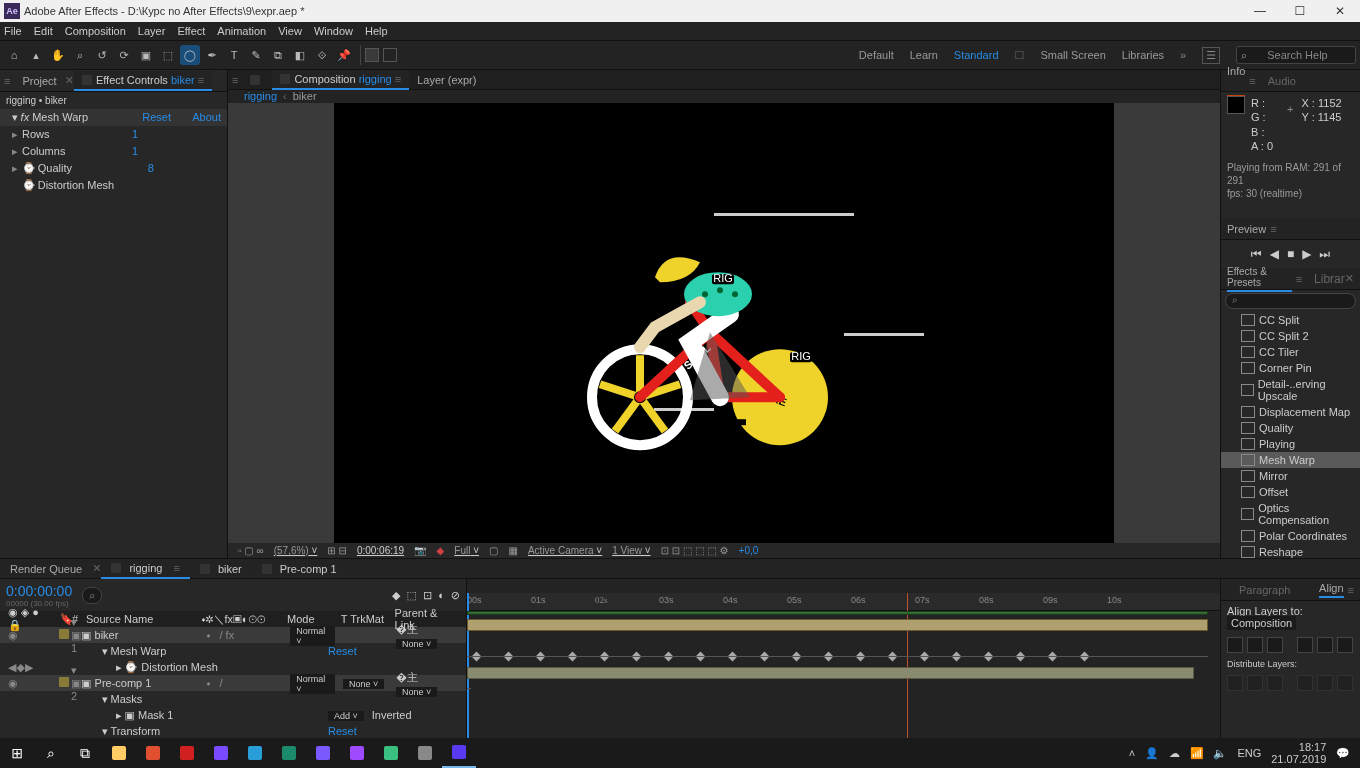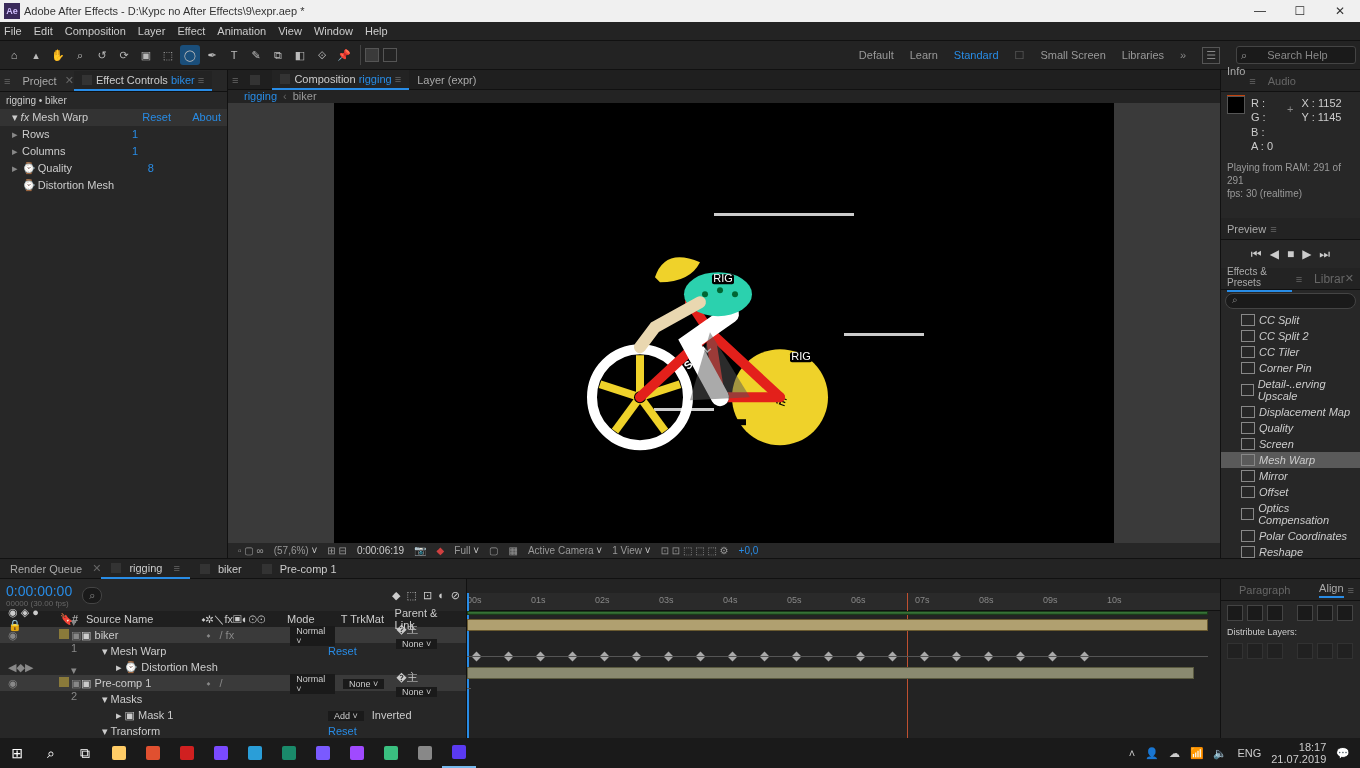--- a/index.html
+++ b/index.html
@@ -32,29 +32,29 @@
   .ec-row .twirl { color:#888; width:10px; display:inline-block; }
   .center { flex:1; background:#1f1f1f; display:flex; flex-direction:column; }
   .center .tabs { border-bottom:1px solid #111; }
   .center .crumbs { height:20px; display:flex; align-items:center; padding-left:16px; background:#232323; }
   .center .crumbs span { color:#999; margin-right:6px; }
   .center .crumbs span.active{ color:#288ce6; }
   .viewer { flex:1; background:#3a3a3a; display:flex; align-items:center; justify-content:center; }
   .canvas { width:780px; height:440px; background:#000; position:relative; }
   .viewer-bar { height:24px; background:#272727; display:flex; align-items:center; padding:0 10px; gap:10px; }
   .viewer-bar span { color:#999; font-size:10px; }
-  .viewer-bar .dd { color:#ccc; font-size:10px; }
+  .viewer-bar .dd { color:#ccc; font-size:10px;text-decoration:underline; }
   .right { width:140px; background:#272727; border-left:1px solid #111; display:flex; flex-direction:column; }
   .panel-head { height:22px; display:flex; align-items:center; padding:0 6px; border-bottom:1px solid #111; background:#232323; }
   .panel-head span { color:#aaa; }
   .panel-head span.dim { color:#666; margin-left:12px;}
   .info-body { padding:4px 6px; font-size:10px; color:#999; line-height:1.3; display:flex;}
   .preview-ctrl { display:flex; justify-content:center; align-items:center; height:28px; gap:8px; }
   .preview-ctrl span{ color:#ccc; font-size:12px; }
-  .fx-list { flex:1; overflow:hidden; font-size:10px;font-style:italic;}
+  .fx-list { flex:1; overflow:hidden; font-size:10px;}
   .fx-list .item { padding:2px 4px 2px 20px; color:#ccc; display:flex; align-items:center; }
   .fx-list .item.sel { background:#5a5a5a; }
   .fx-list .item::before { content:""; width:12px; height:10px; border:1px solid #888; margin-right:4px; }
   .timeline-tabs { height:20px; background:#232323; display:flex; align-items:center; border-top:1px solid #111;}
   .timeline-tabs .tab{ padding:3px 10px; color:#aaa; display:flex; align-items:center; gap:4px;}
   .timeline-tabs .tab.active{ color:#288ce6; border-bottom:2px solid #288ce6; margin-bottom:-1px;}
   .timeline { height:160px; background:#272727; display:flex; border-top:1px solid #111;}
   .tl-left { width:467px; border-right:1px solid #111; }
   .tl-head { height:32px; display:flex; align-items:center; padding:0 6px; }
   .tl-head .tc { color:#288ce6; font-size:14px; }
@@ -315,21 +315,21 @@
       </div>
     <div class="fx-search">⌕</div>
     <div class="fx-list" id="fxlist">
         <div class="item">CC Split</div>
         <div class="item">CC Split 2</div>
         <div class="item">CC Tiler</div>
         <div class="item">Corner Pin</div>
         <div class="item">Detail-..erving Upscale</div>
         <div class="item">Displacement Map</div>
         <div class="item">Quality</div>
-        <div class="item">Screen</div>
+        <div class="item">Playing</div>
         <div class="item sel">Mesh Warp</div>
         <div class="item">Mirror</div>
         <div class="item">Offset</div>
         <div class="item">Optics Compensation</div>
         <div class="item">Polar Coordinates</div>
         <div class="item">Reshape</div>
       </div>
   </div>
 </div>
 
@@ -430,21 +430,21 @@
           <div class="cell name" style="padding-left:14px">▾ Transform</div>
           <div class="cell" style="width:96px"></div>
           <div class="cell" style="color:#288ce6">Reset</div>
         </div>
       </div>
   </div>
   <div class="tl-right">
     <div class="ruler" id="ruler">
         <div class="tick" style="left: 0px;">00s</div>
         <div class="tick" style="left: 64px;">01s</div>
-        <div class="tick" style="left: 128px;">02s</div>
+        <div class="tick" style="left: 128px; font-family: Liberation Serif, serif;">02s</div>
         <div class="tick" style="left: 192px;">03s</div>
         <div class="tick" style="left: 256px;">04s</div>
         <div class="tick" style="left: 320px;">05s</div>
         <div class="tick" style="left: 384px;">06s</div>
         <div class="tick" style="left: 448px;">07s</div>
         <div class="tick" style="left: 512px;">08s</div>
         <div class="tick" style="left: 576px;">09s</div>
         <div class="tick" style="left: 640px;">10s</div>
       </div>
     <div style="position:absolute;left:0;top:14px;bottom:0;width:2px;background:#288ce6"></div>
@@ -487,20 +487,21 @@
         <div class="track" style="height: 16px;"></div>
         <div class="track" style="height: 16px;"></div>
       </div>
   </div>
   <div class="right2">
     <div class="panel-head">
         <span class="dim">Paragraph</span>
         <span style="margin-left:auto;border-bottom:2px solid #288ce6;padding-bottom:2px">Align</span>
         <span style="color:#666;margin-left:4px">≡</span>
       </div>
+    <div style="padding:4px 6px;font-size:9px"><span>Align Layers to:</span> <span style="background:#1a1a1a;padding:1px 4px">Composition</span></div>
     <div class="align-row">
         <div class="btn"></div>
         <div class="btn"></div>
         <div class="btn"></div>
         <div style="width:6px"></div>
         <div class="btn"></div>
         <div class="btn"></div>
         <div class="btn"></div>
       </div>
     <div style="padding:2px 6px;font-size:9px">Distribute Layers:</div>

